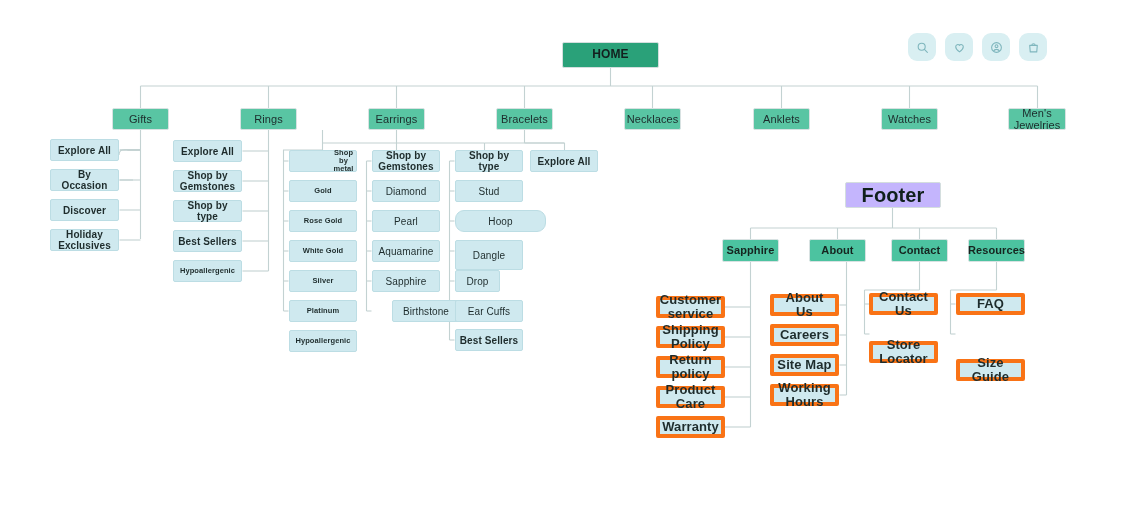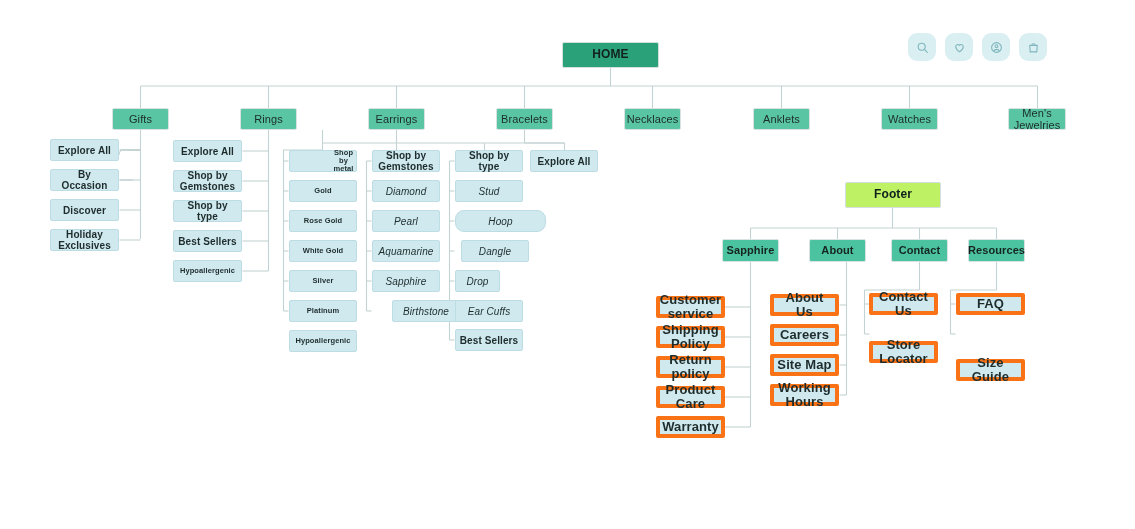--- a/index.html
+++ b/index.html
@@ -41,25 +41,25 @@
     letter-spacing: 0.1px;
   }
   .node.root {
     background: #2aa179;
     border: 1px solid #d4dede;
     color: #13201f;
     font-weight: 700;
     font-size: 12px;
   }
   .node.footer-root {
-    background: #bef264;
+    background: #c4b5fd;
     border: 1px solid #d4dede;
     color: #10201c;
     font-weight: 700;
-    font-size: 12px;
+    font-size: 20px;
   }
   .node.cat {
     background: #59c5a3;
     border: 1px solid #d8e2e2;
     font-size: 11px;
     font-weight: 400;
     color: #1c2b2b;
   }
   .node.sub {
     background: #cfe9ef;
@@ -68,21 +68,20 @@
     font-weight: 700;
     color: #1e2c2c;
   }
   .node.sub.tiny {
     font-size: 7.5px;
     font-weight: 700;
   }
   .node.sub.reg {
     font-weight: 400;
     font-size: 10px;
-    font-style: italic;
   }
   .node.ftcat {
     background: #4cc3a0;
     border: 1px solid #d8e2e2;
     font-size: 11px;
     font-weight: 700;
     color: #16241f;
   }
   .node.ftsub {
     background: #cfe9ef;
@@ -286,21 +285,21 @@
   <div class="node sub" style="left:372px; top:150px; width:68px; height:22px;">Shop by Gemstones</div>
   <div class="node sub reg" style="left:372px; top:180px; width:68px; height:22px;">Diamond</div>
   <div class="node sub reg" style="left:372px; top:210px; width:68px; height:22px;">Pearl</div>
   <div class="node sub reg" style="left:372px; top:240px; width:68px; height:22px;">Aquamarine</div>
   <div class="node sub reg" style="left:372px; top:270px; width:68px; height:22px;">Sapphire</div>
   <div class="node sub reg" style="left:372px; top:300px; width:68px; height:22px;margin-left:20px;">Birthstone</div>
 
   <div class="node sub" style="left:455px; top:150px; width:68px; height:22px;">Shop by type</div>
   <div class="node sub reg" style="left:455px; top:180px; width:68px; height:22px;">Stud</div>
   <div class="node sub reg" style="left:455px; top:210px; width:91px; height:22px;border-radius:9px;">Hoop</div>
-  <div class="node sub reg" style="left:455px; top:240px; width:68px; height:22px;margin-left:6px;">Dangle</div>
+  <div class="node sub reg" style="left:455px; top:240px; width:68px; height:30px;">Dangle</div>
   <div class="node sub reg" style="left:455px; top:270px; width:45px; height:22px;">Drop</div>
   <div class="node sub reg" style="left:455px; top:300px; width:68px; height:22px;">Ear Cuffs</div>
   <div class="node sub" style="left:455px; top:329px; width:68px; height:22px;">Best Sellers</div>
 
   <div class="node sub" style="left:530px; top:150px; width:68px; height:22px;">Explore All</div>
 
   <div class="node footer-root" style="left:845px; top:182px; width:96px; height:26px;">Footer</div>
 
   <div class="node ftcat" style="left:722px; top:239px; width:57px; height:23px;">Sapphire</div>
   <div class="node ftcat" style="left:809px; top:239px; width:57px; height:23px;">About</div>

